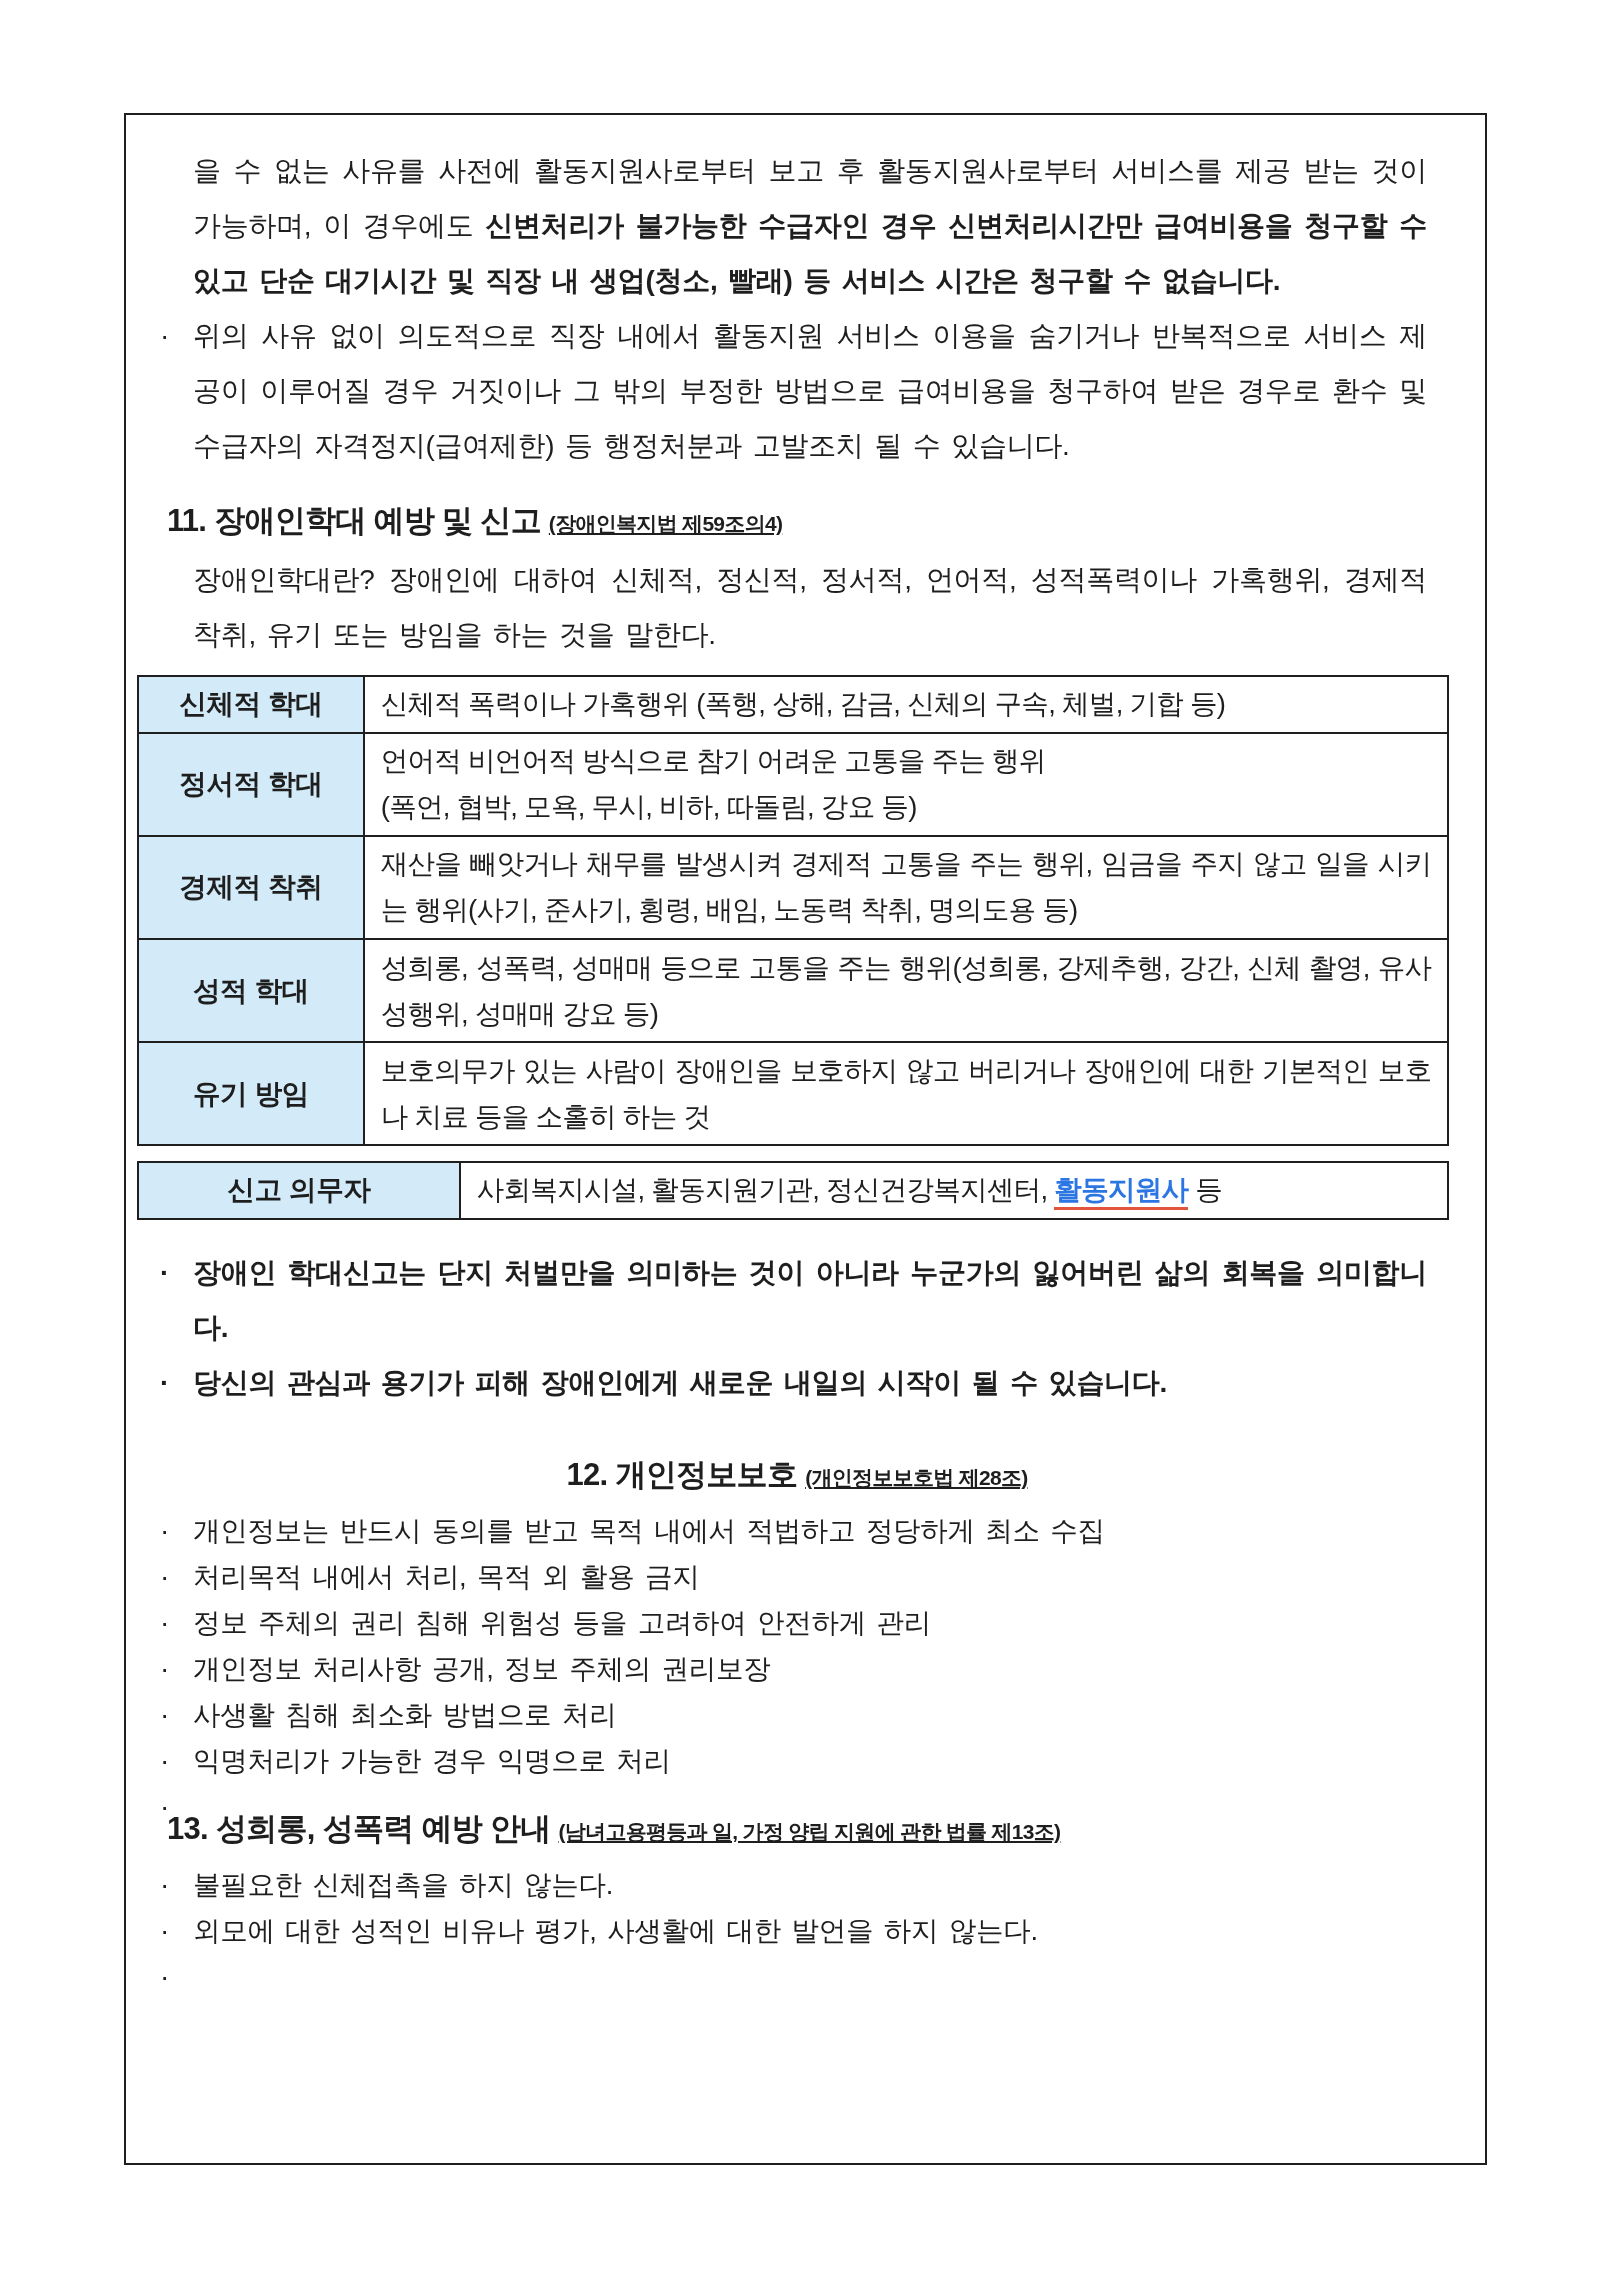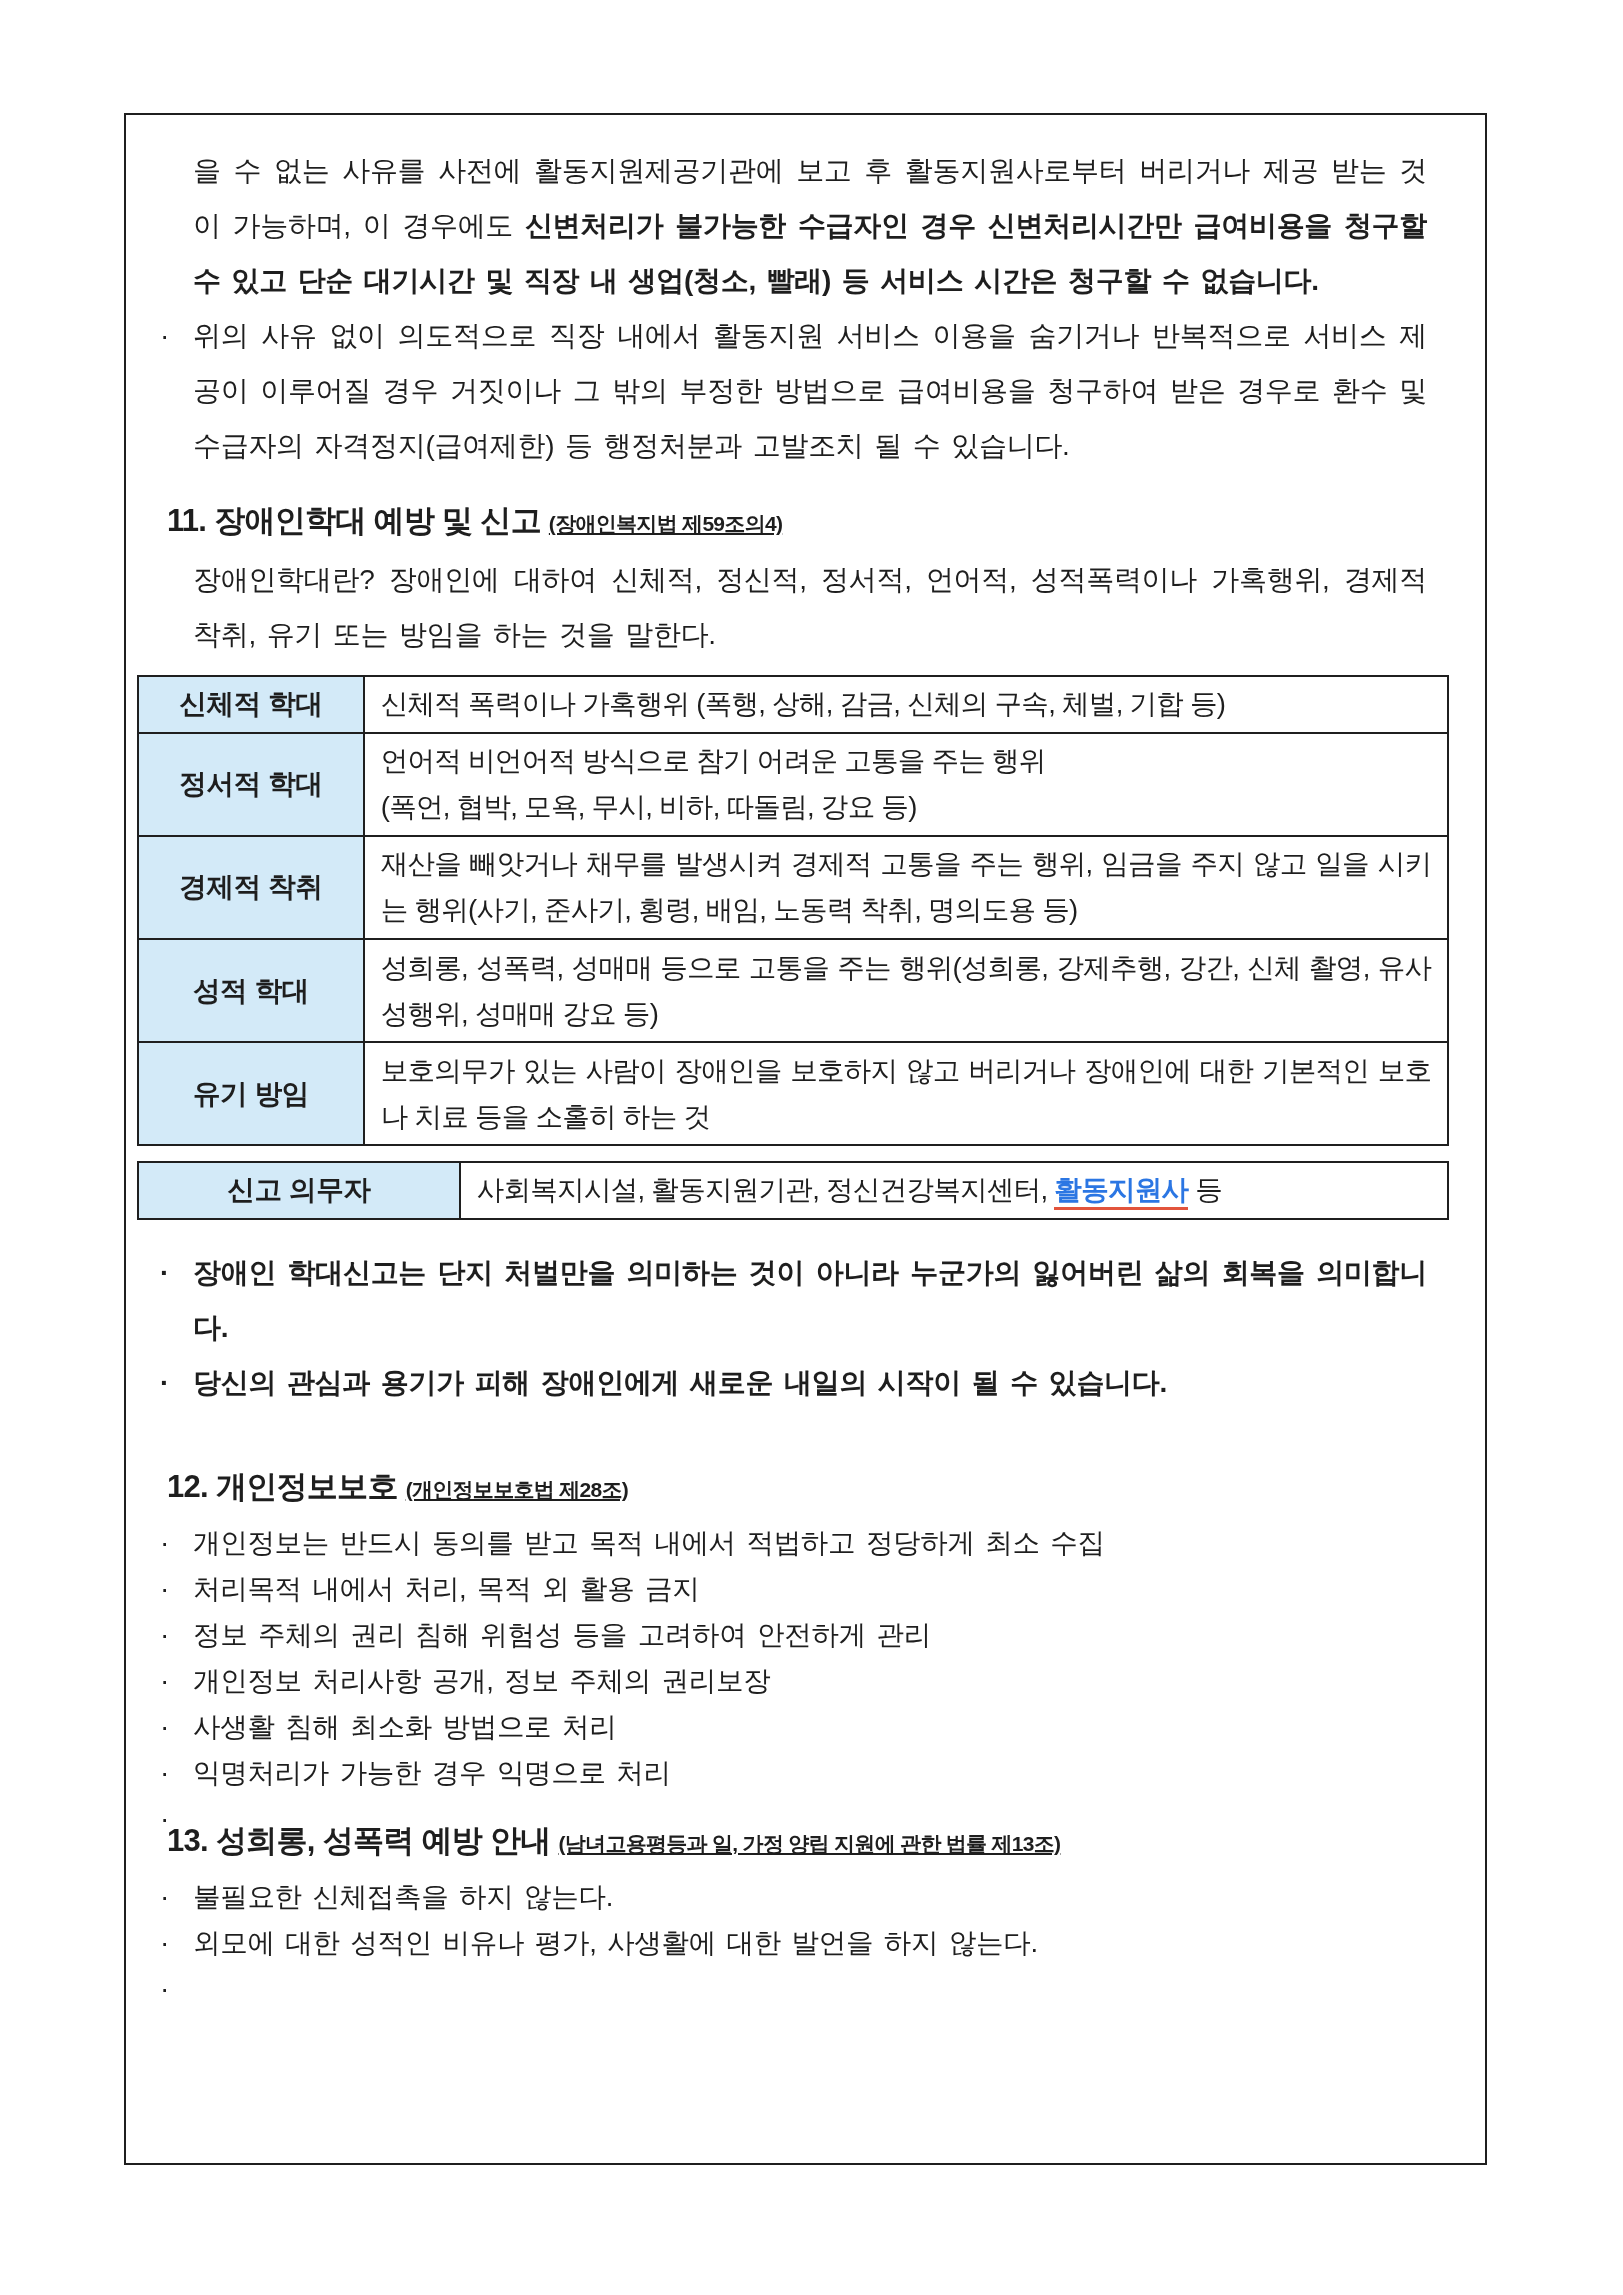--- a/index.html
+++ b/index.html
@@ -49,21 +49,21 @@
   .hdg{
     margin:0 58px 0 41px;
     font-size:31px;
     font-weight:700;
     line-height:42px;
     letter-spacing:-0.7px;
     white-space:nowrap;
   }
   .hdg .law{font-size:21px;text-decoration:underline;}
   .hdg-11{margin-top:27.5px;}
-  .hdg-12{margin-top:56px;}
+  .hdg-12{margin-top:44px;text-align:center;}
   .hdg-13{margin-top:24px;}
   .after-hdg{margin-top:6.5px;}
   
   .tbl{
     border-collapse:collapse;
     border:2.6px solid var(--table-border);
     margin:13px 0 0 11px;
     width:1312px;
     table-layout:fixed;
   }
@@ -106,21 +106,21 @@
     line-height:46px;
     font-size:27.5px;
     text-align:left;
   }
 </style>
 </head>
 <body>
 
 <div class="page">
 
-  <p class="para"><span>을 수 없는 사유를 사전에 활동지원제공기관에 보고 후 활동지원사로부터 버리거나 제공 받는 것이 가능하며, 이 경우에도 </span><span class="bold">신변처리가 불가능한 수급자인 경우 신변처리시간만 급여비용을 청구할 수 있고 단순 대기시간 및 직장 내 생업(청소, 빨래) 등 서비스 시간은 청구할 수 없습니다.</span></p>
+  <p class="para"><span>을 수 없는 사유를 사전에 활동지원사로부터 보고 후 활동지원사로부터 서비스를 제공 받는 것이 가능하며, 이 경우에도 </span><span class="bold">신변처리가 불가능한 수급자인 경우 신변처리시간만 급여비용을 청구할 수 있고 단순 대기시간 및 직장 내 생업(청소, 빨래) 등 서비스 시간은 청구할 수 없습니다.</span></p>
 
   <p class="para"><span class="dot">·</span><span>위의 사유 없이 의도적으로 직장 내에서 활동지원 서비스 이용을 숨기거나 반복적으로 서비스 제공이 이루어질 경우 거짓이나 그 밖의 부정한 방법으로 급여비용을 청구하여 받은 경우로 환수 및 수급자의 자격정지(급여제한) 등 행정처분과 고발조치 될 수 있습니다.</span></p>
 
   <div class="hdg hdg-11"><span>11. 장애인학대 예방 및 신고</span> <span class="law">(장애인복지법 제59조의4)</span></div>
 
   <p class="para after-hdg">장애인학대란? 장애인에 대하여 신체적, 정신적, 정서적, 언어적, 성적폭력이나 가혹행위, 경제적 착취, 유기 또는 방임을 하는 것을 말한다.</p>
 
   <table class="tbl tbl-types">
     <tbody>
       <tr>

